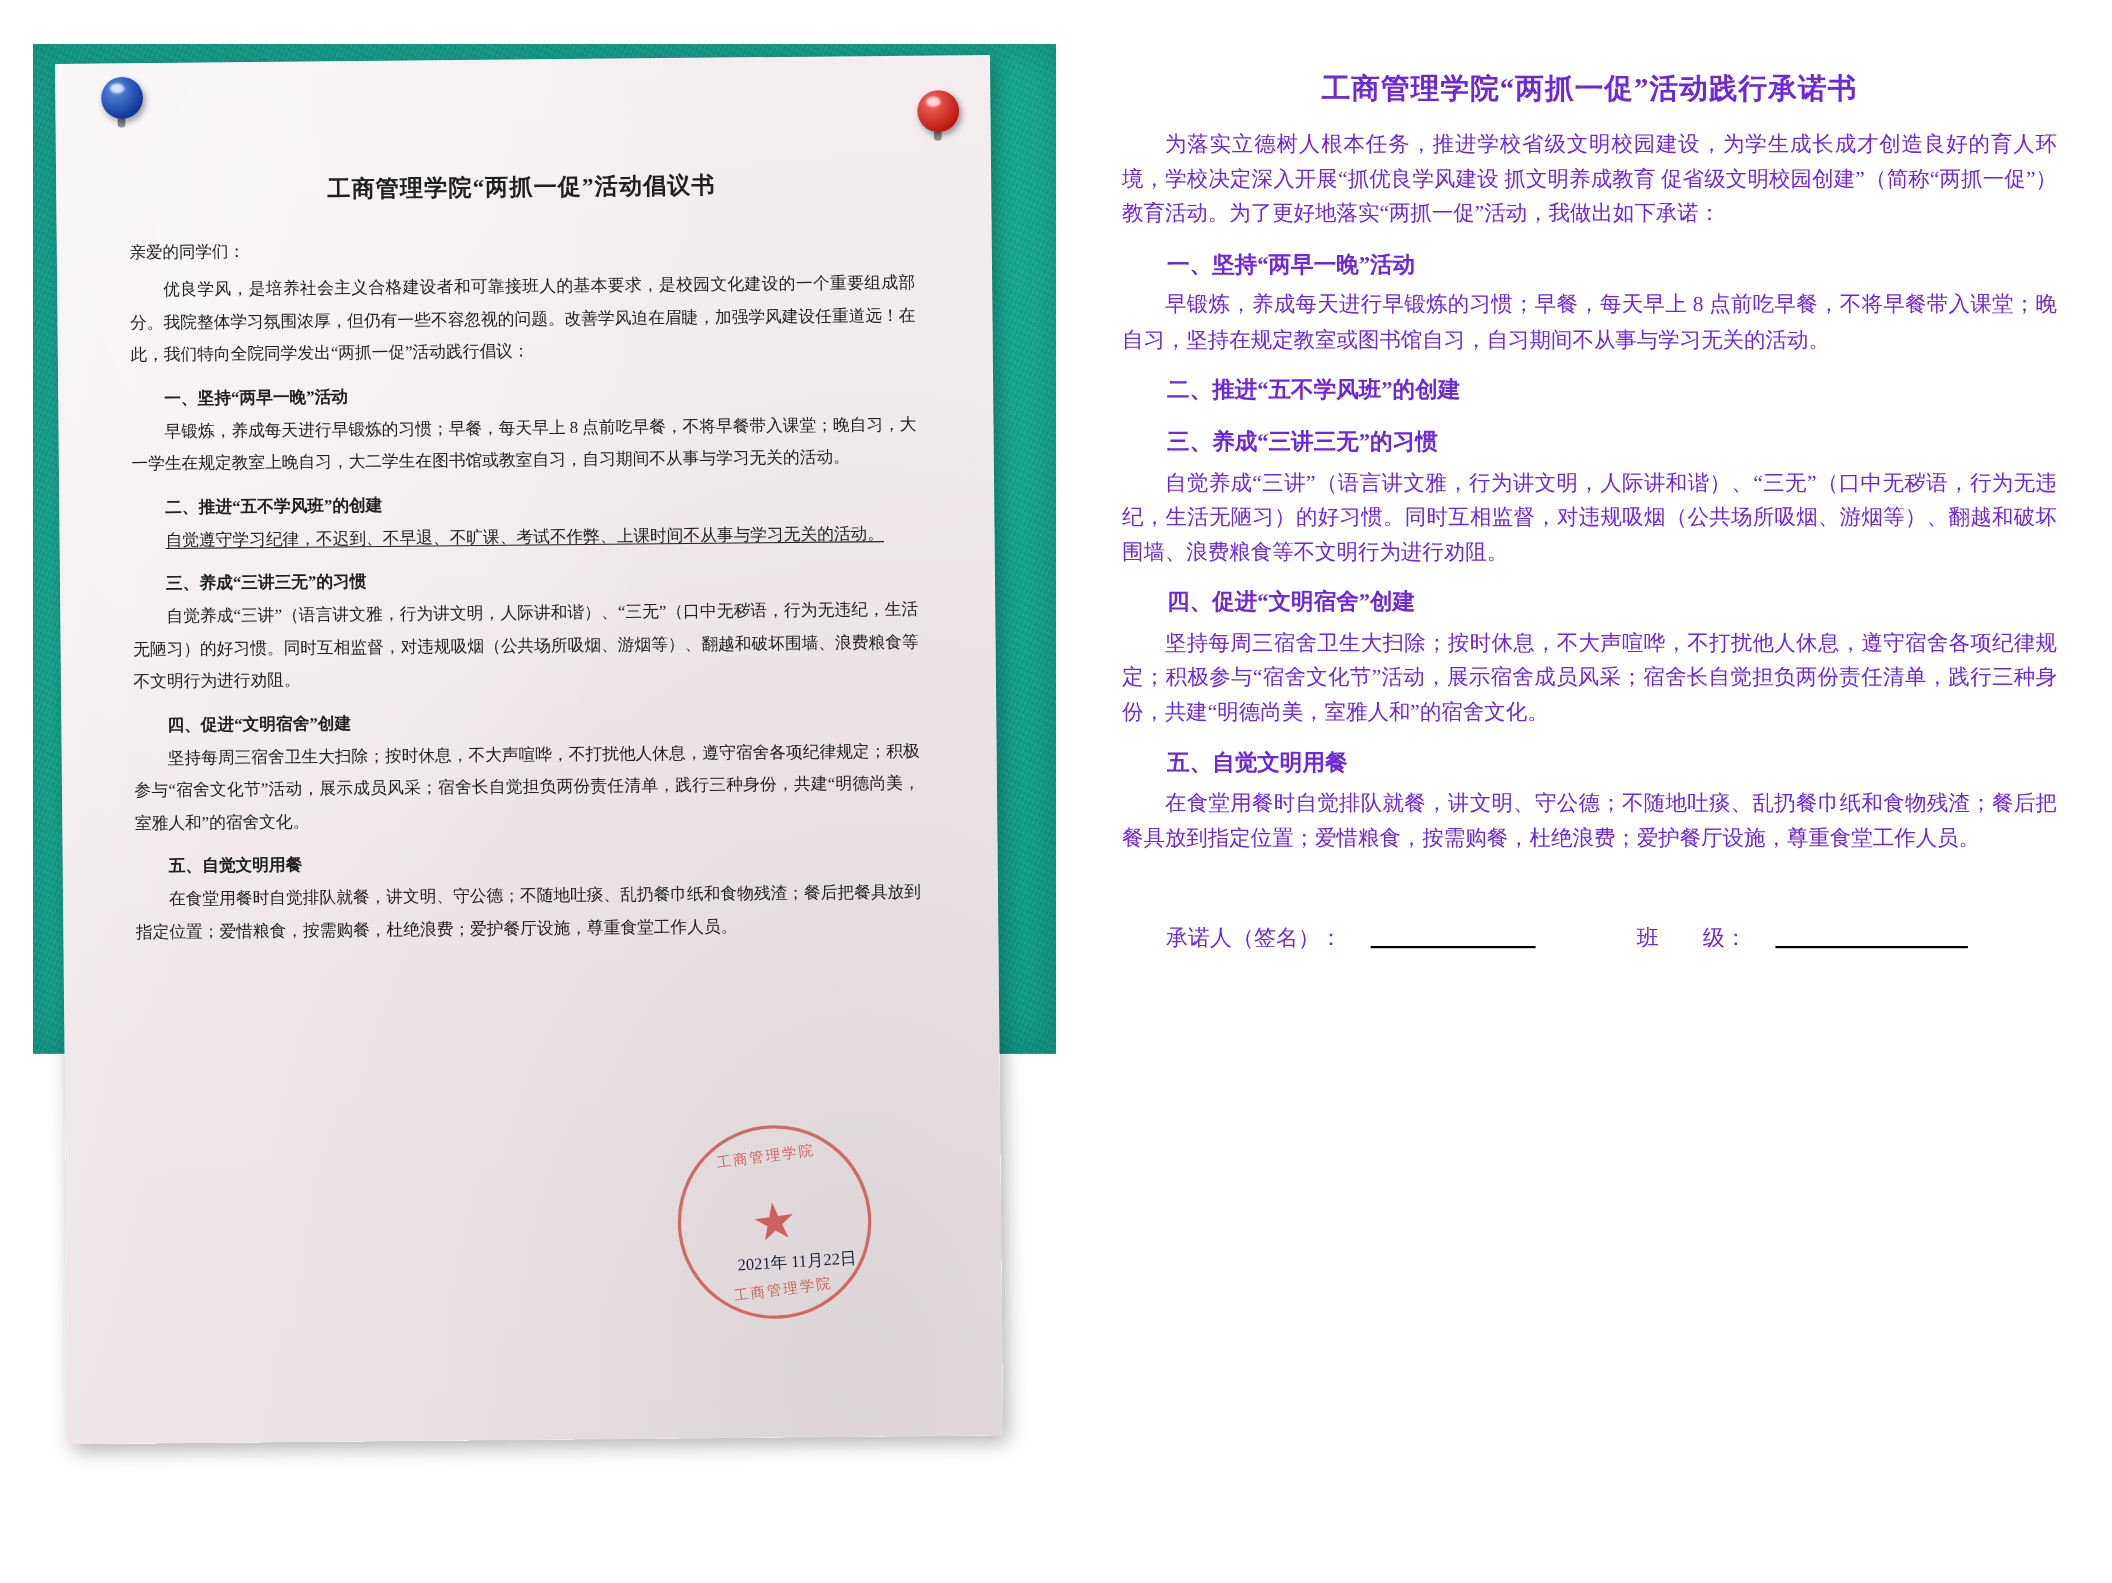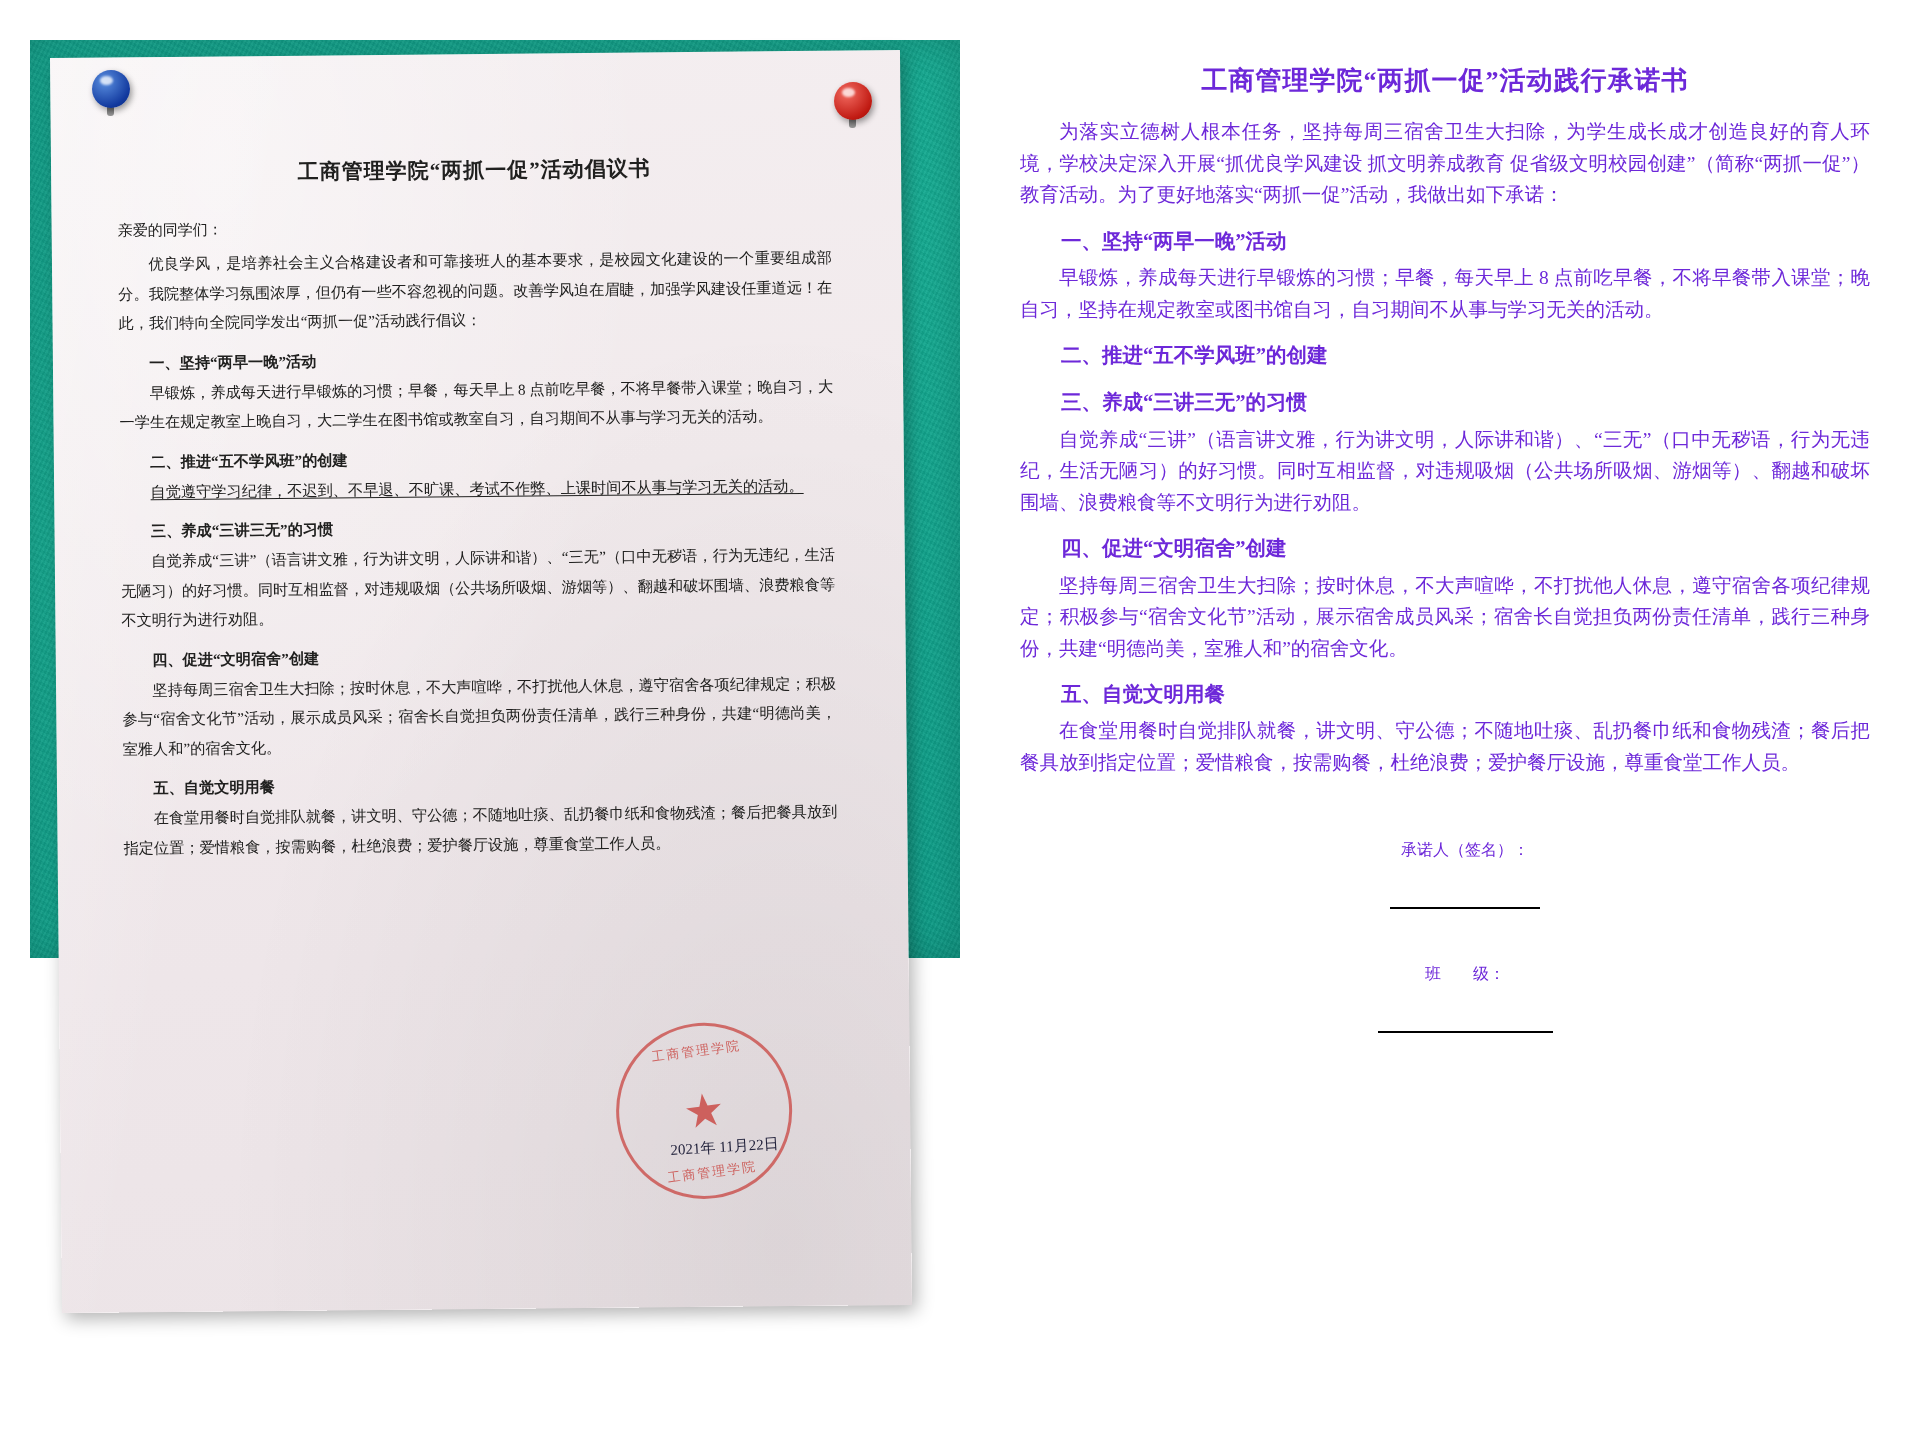--- a/index.html
+++ b/index.html
@@ -178,25 +178,24 @@
   }
   .d-head {
     margin: 14px 0 4px 0;
     text-indent: 2em;
     font-weight: bold;
     font-size: 20.5px;
   }
   .sign-row {
     margin-top: 58px;
     display: flex;
-    align-items: center;
+    align-items: flex-start;
     gap: 26px;
     padding-left: 40px;
-    font-size: 16px;
-    flex-direction: column;
+    font-size: 20px;
   }
   .blank {
     display: inline-block;
     border-bottom: 2px solid #000;
     height: 1.15em;
   }
   .blank-a { width: 150px; }
   .blank-b { width: 175px; }
   .spacer { width: 40px; }
 </style>
@@ -244,21 +243,21 @@
   <div class="pin pin-red" style="left:800px; top:42px;">
     <div class="needle"></div>
       <div class="head"></div>
       <div class="hl"></div>
   </div>
 </div>
 
 <div class="doc">
   <div class="d-title">工商管理学院“两抓一促”活动践行承诺书</div>
 
-  <p class="d-para">为落实立德树人根本任务，坚持每周三宿舍卫生大扫除，为学生成长成才创造良好的育人环境，学校决定深入开展“抓优良学风建设 抓文明养成教育 促省级文明校园创建”（简称“两抓一促”）教育活动。为了更好地落实“两抓一促”活动，我做出如下承诺：</p>
+  <p class="d-para">为落实立德树人根本任务，推进学校省级文明校园建设，为学生成长成才创造良好的育人环境，学校决定深入开展“抓优良学风建设 抓文明养成教育 促省级文明校园创建”（简称“两抓一促”）教育活动。为了更好地落实“两抓一促”活动，我做出如下承诺：</p>
 
   <p class="d-head">一、坚持“两早一晚”活动</p>
   <p class="d-para">早锻炼，养成每天进行早锻炼的习惯；早餐，每天早上 8 点前吃早餐，不将早餐带入课堂；晚自习，坚持在规定教室或图书馆自习，自习期间不从事与学习无关的活动。</p>
 
   <p class="d-head">二、推进“五不学风班”的创建</p>
 
   <p class="d-head">三、养成“三讲三无”的习惯</p>
   <p class="d-para">自觉养成“三讲”（语言讲文雅，行为讲文明，人际讲和谐）、“三无”（口中无秽语，行为无违纪，生活无陋习）的好习惯。同时互相监督，对违规吸烟（公共场所吸烟、游烟等）、翻越和破坏围墙、浪费粮食等不文明行为进行劝阻。</p>
 
   <p class="d-head">四、促进“文明宿舍”创建</p>

